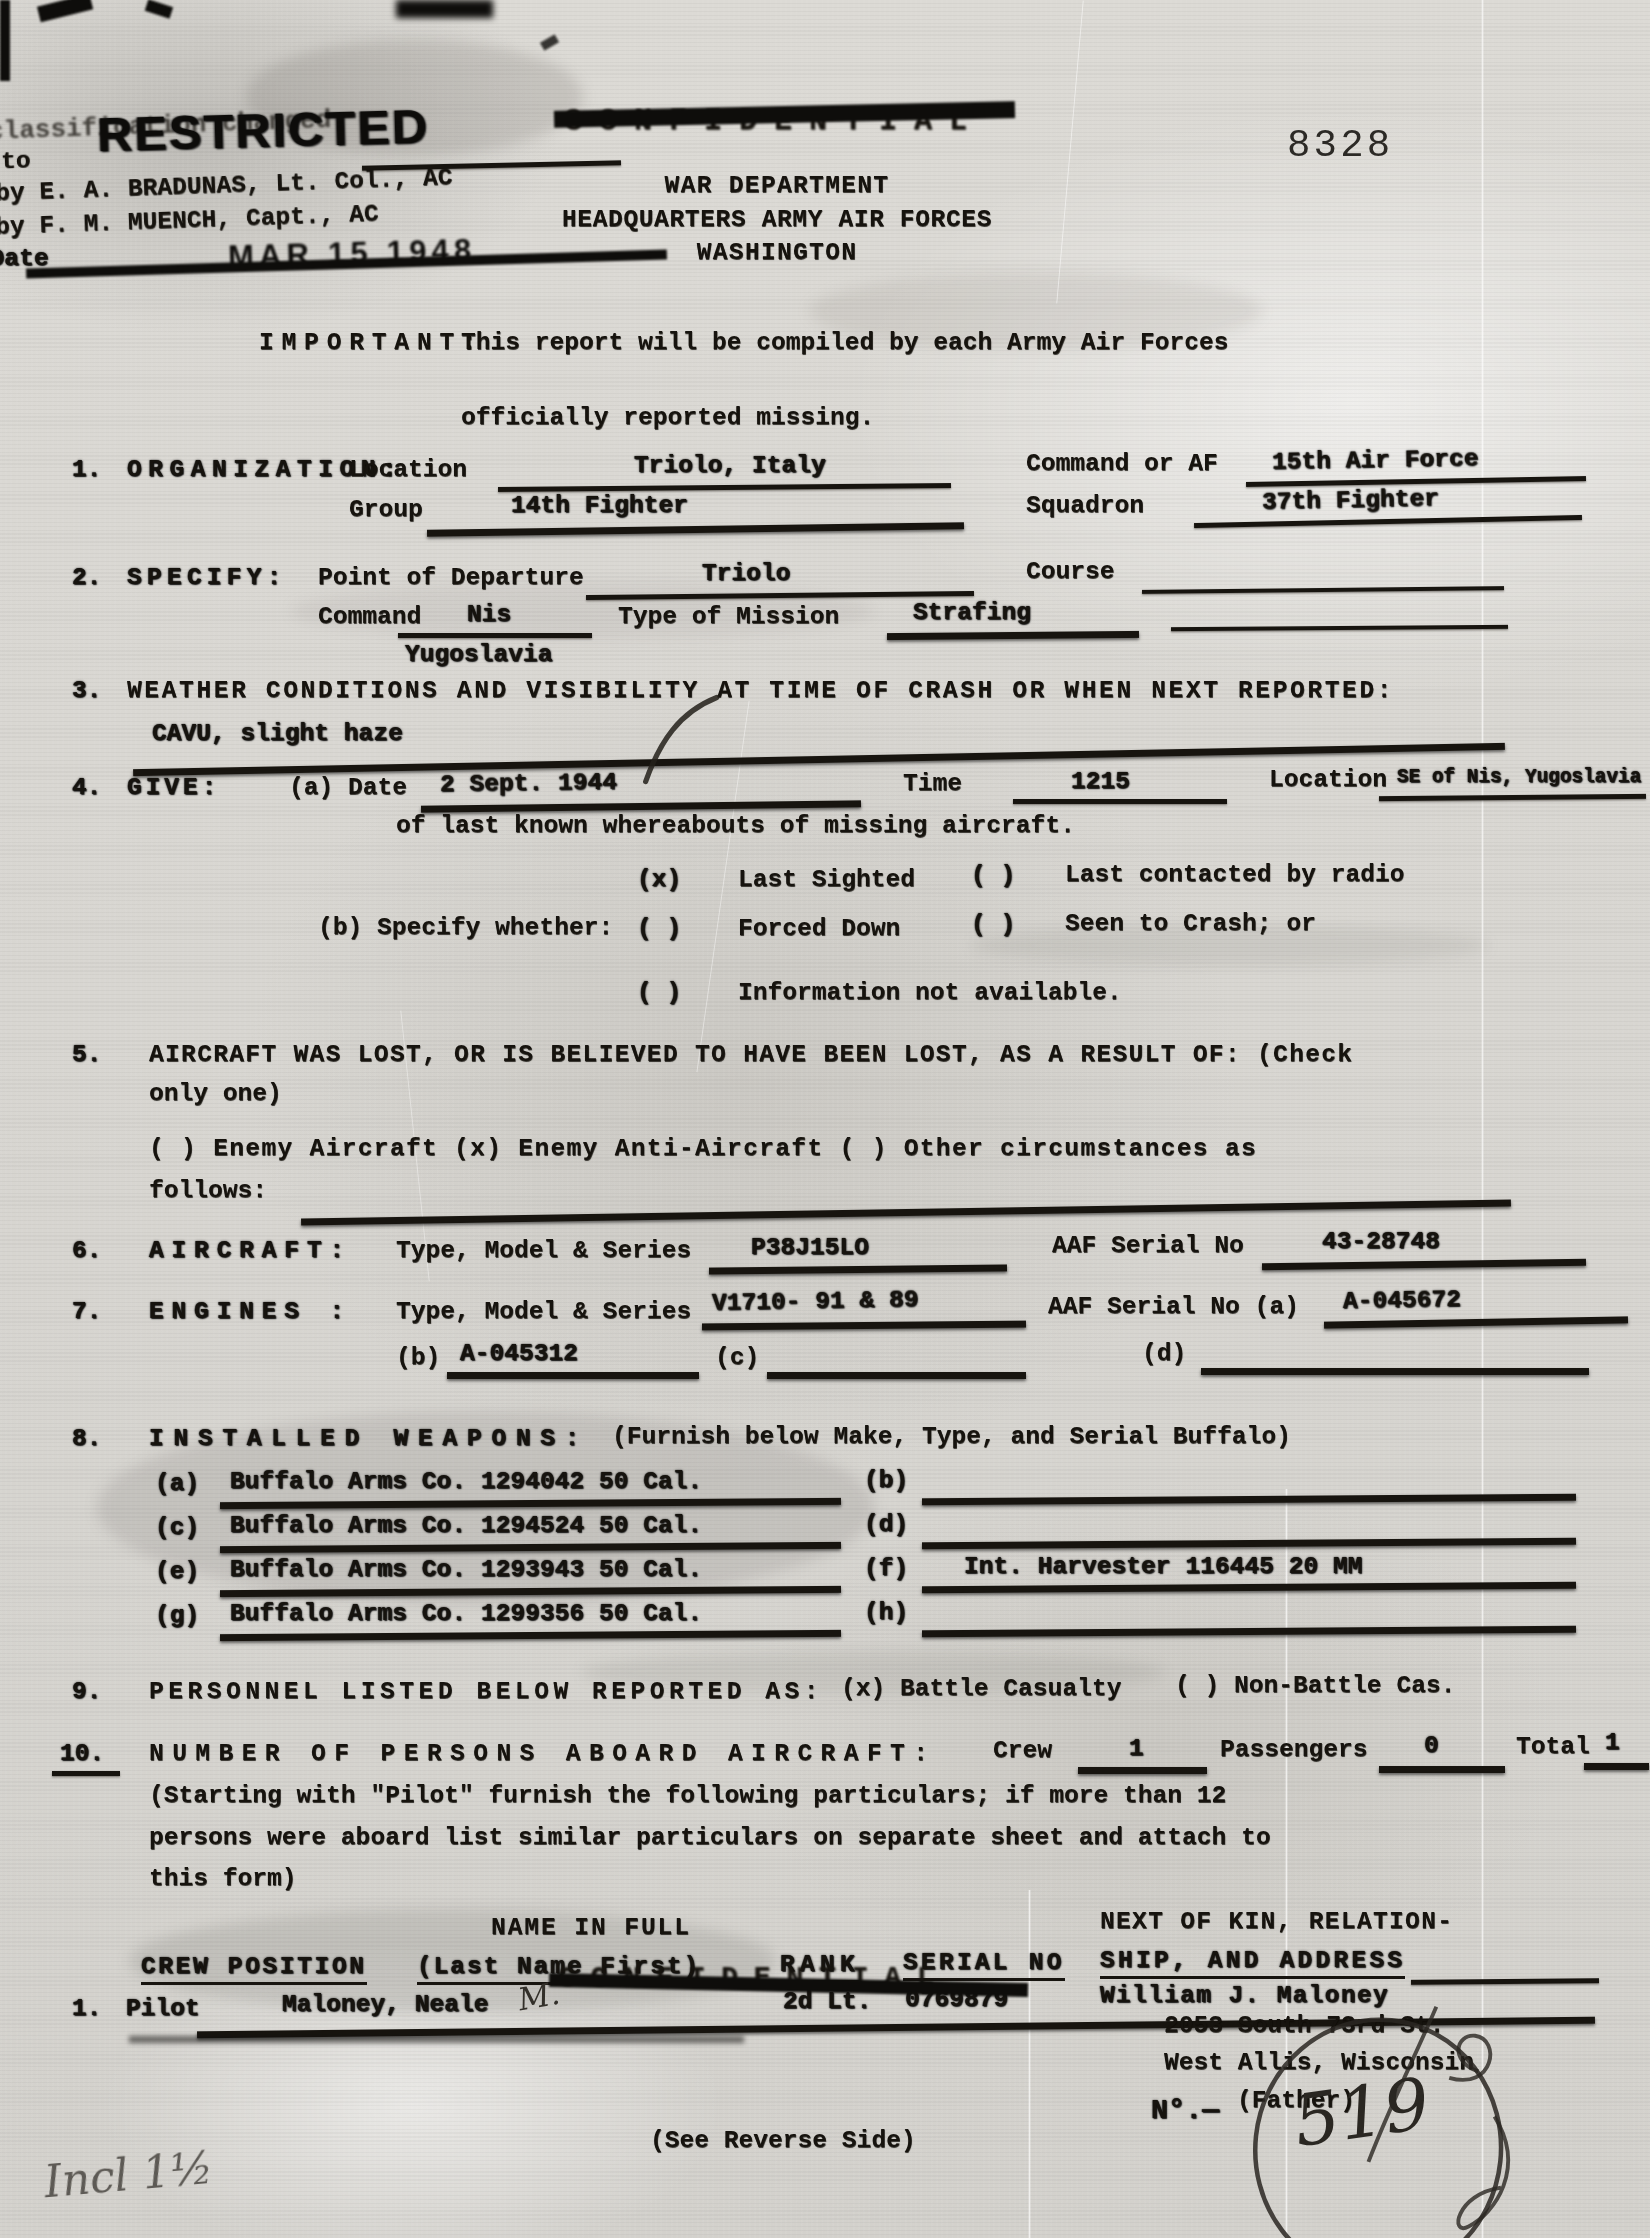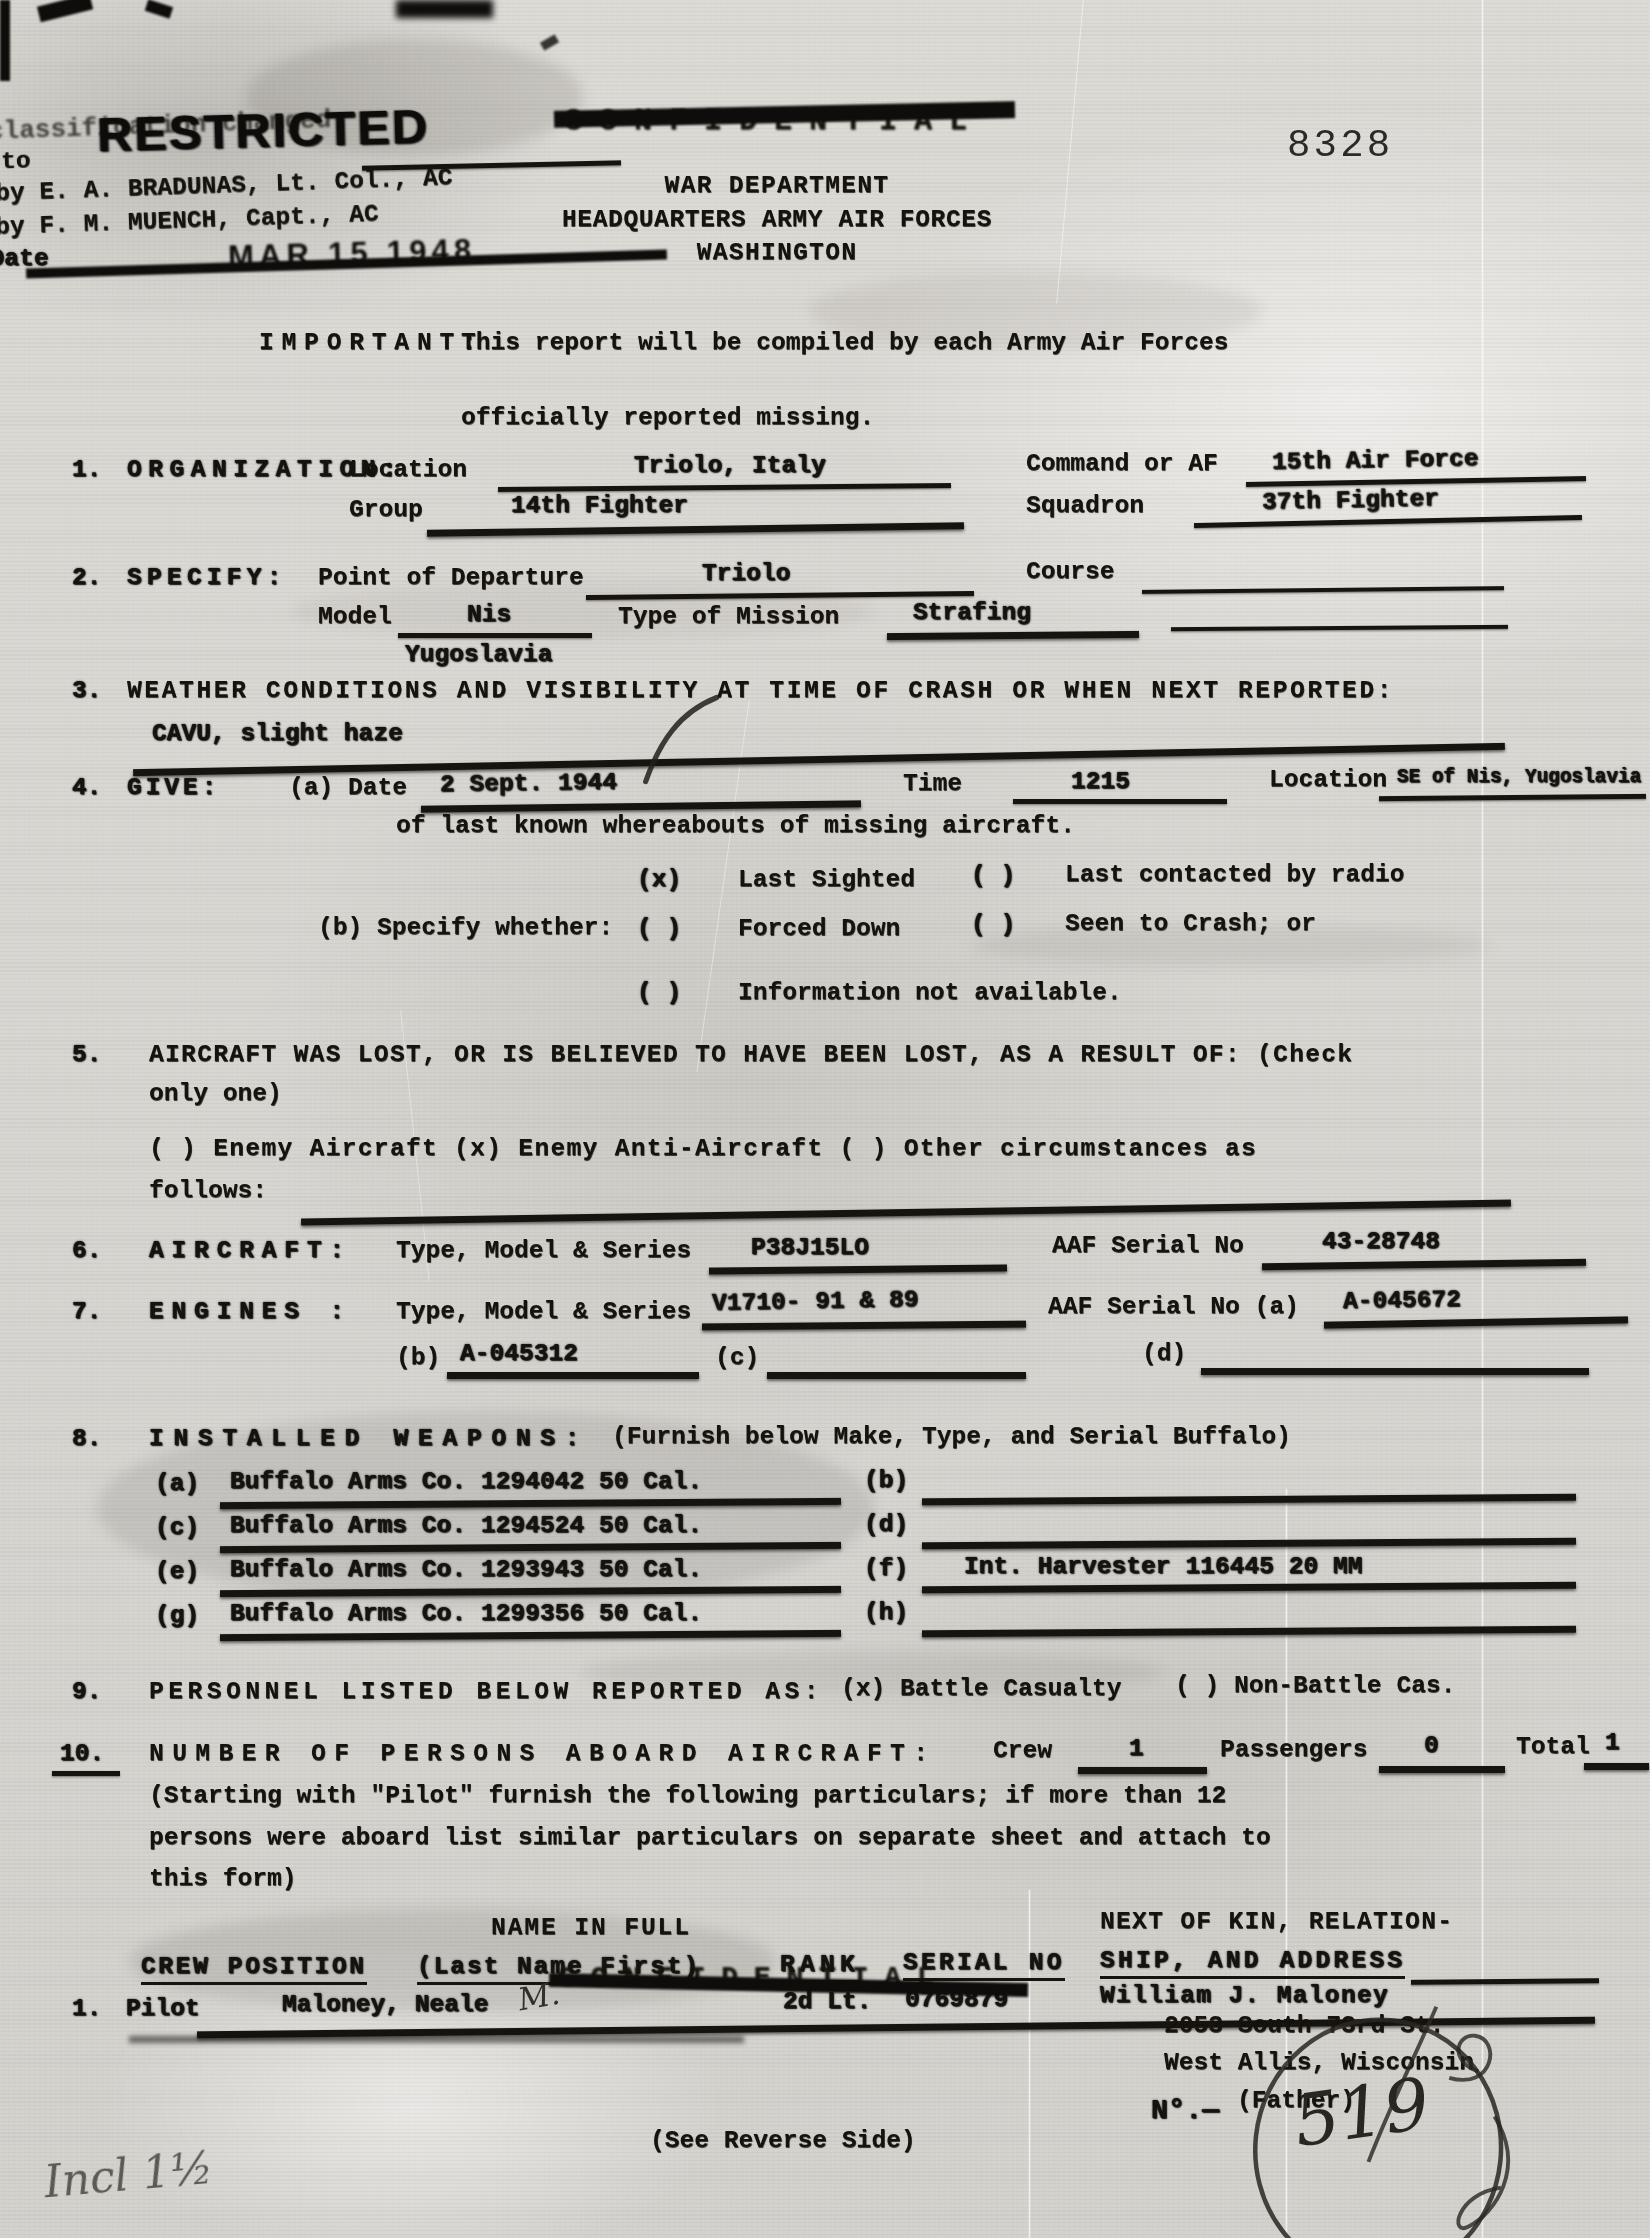--- a/index.html
+++ b/index.html
@@ -94,21 +94,21 @@
   <div class="t heavy" style="left:1262px;top:487px;transform:rotate(-1.2deg);"><span>37th Fighter</span></div>
   <div class="ln" style="left:1194px;top:519px;width:388px;transform:rotate(-1.2deg);"></div>
 
   <div class="t heavy" style="left:72px;top:564px;"><span>2.</span></div>
   <div class="t heavy" style="left:127px;top:564px;letter-spacing:5.2px;"><span>SPECIFY:</span></div>
   <div class="t soft" style="left:318px;top:564px;"><span>Point of Departure</span></div>
   <div class="t heavy" style="left:702px;top:560px;"><span>Triolo</span></div>
   <div class="ln" style="left:586px;top:593px;width:388px;transform:rotate(-.6deg);"></div>
   <div class="t soft" style="left:1026px;top:558px;"><span>Course</span></div>
   <div class="ln" style="left:1142px;top:588px;width:362px;height:3.9px;transform:rotate(-.6deg);"></div>
-  <div class="t soft" style="left:318px;top:603px;"><span>Model</span></div>
+  <div class="t soft" style="left:318px;top:603px;"><span>Command</span></div>
   <div class="t heavy" style="left:427px;top:601px;padding-left:40px;"><span>Nis</span></div>
   <div class="ln" style="left:398px;top:633px;width:194px;"></div>
   <div class="t soft" style="left:618px;top:603px;"><span>Type of Mission</span></div>
   <div class="t heavy" style="left:913px;top:599px;"><span>Strafing</span></div>
   <div class="ln lnh" style="left:887px;top:632px;width:252px;transform:rotate(-.5deg);"></div>
   <div class="ln" style="left:1171px;top:626px;width:337px;height:3.9px;transform:rotate(-.4deg);"></div>
   <div class="t heavy" style="left:405px;top:641px;"><span>Yugoslavia</span></div>
 
   <div class="t heavy" style="left:72px;top:677px;"><span>3.</span></div>
   <div class="t" style="left:127px;top:677px;letter-spacing:2.6px;"><span>WEATHER CONDITIONS AND VISIBILITY AT TIME OF CRASH OR WHEN NEXT REPORTED:</span></div>

